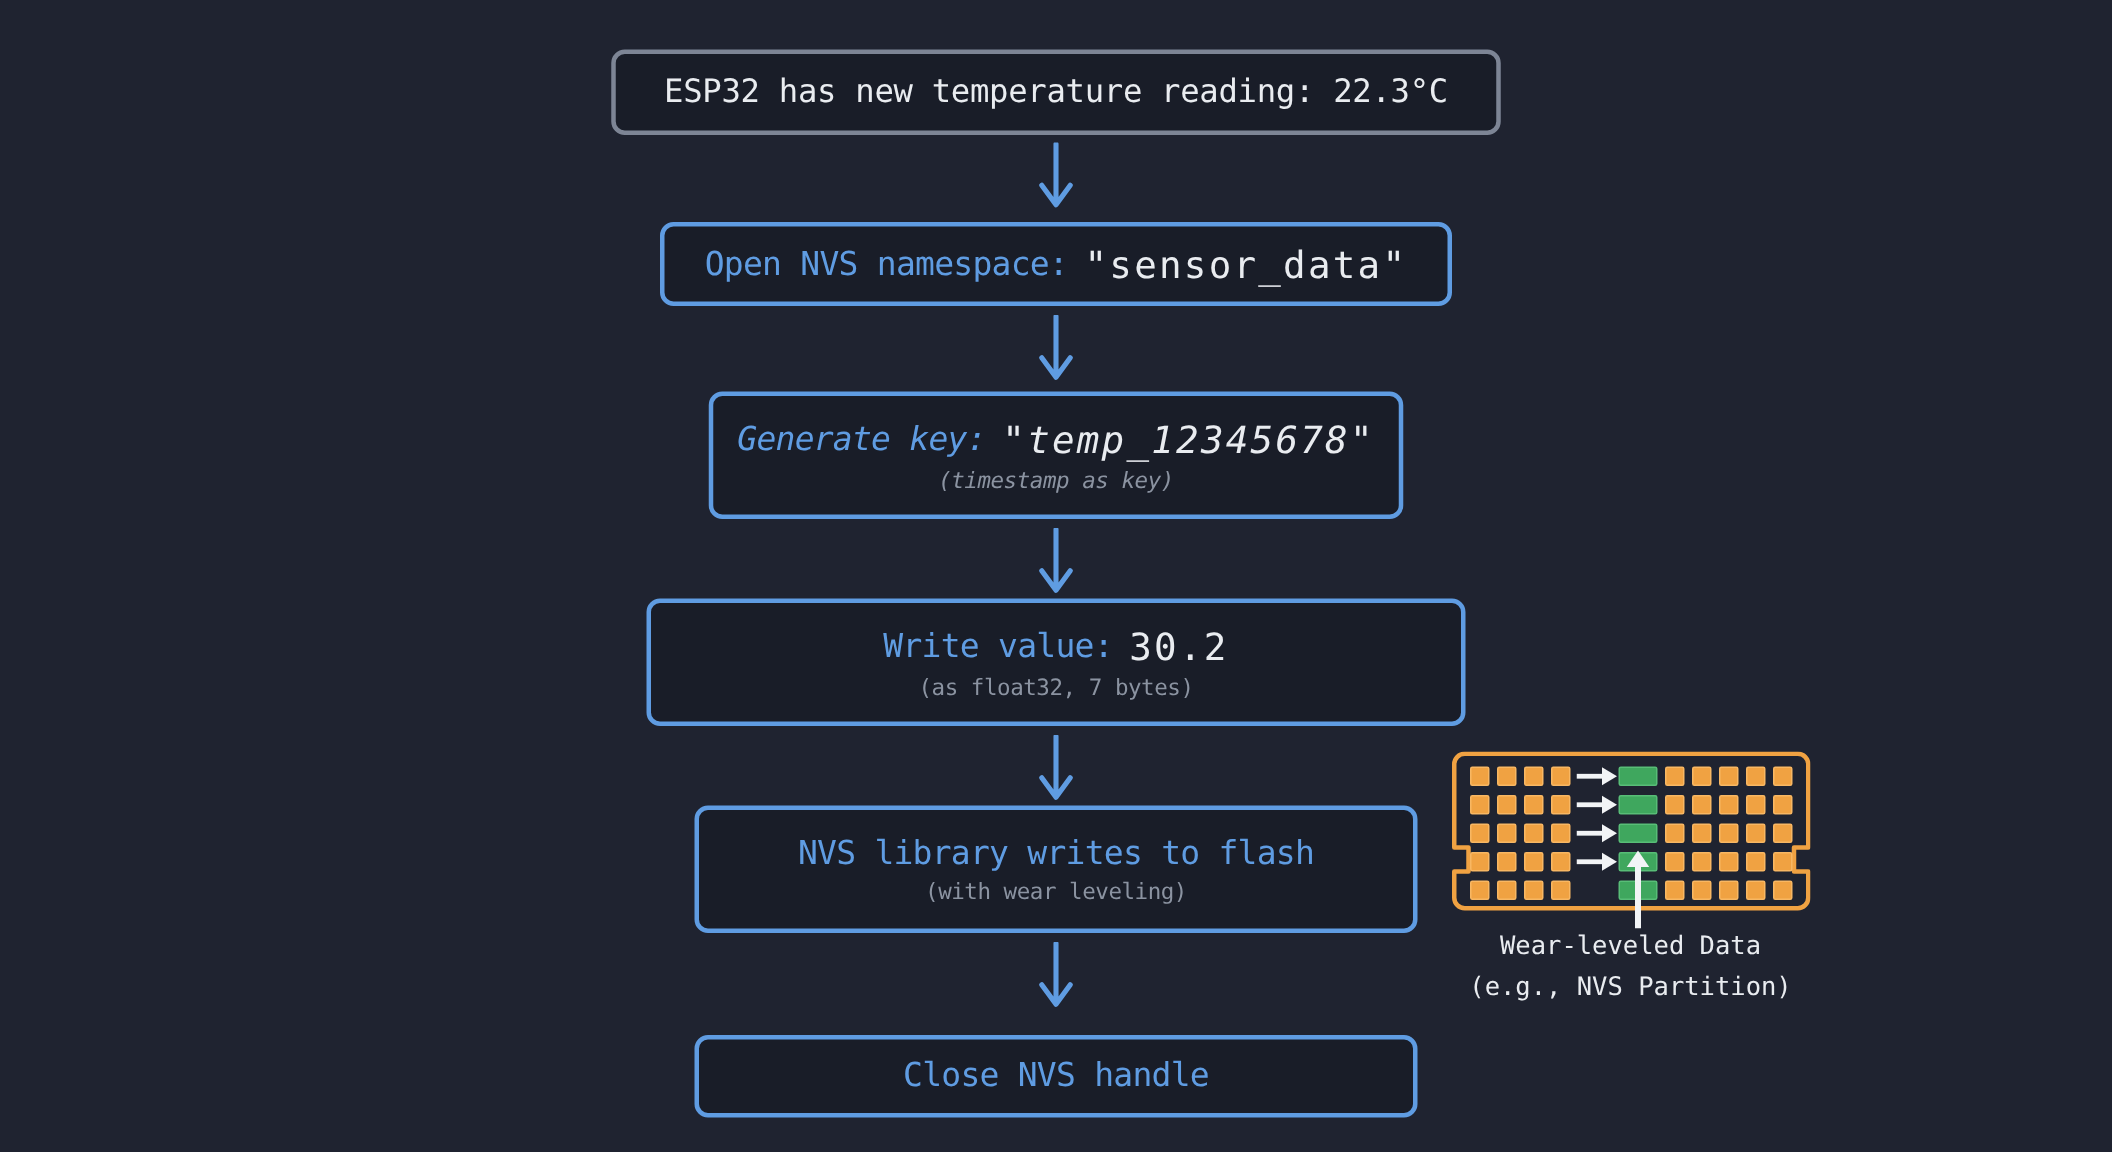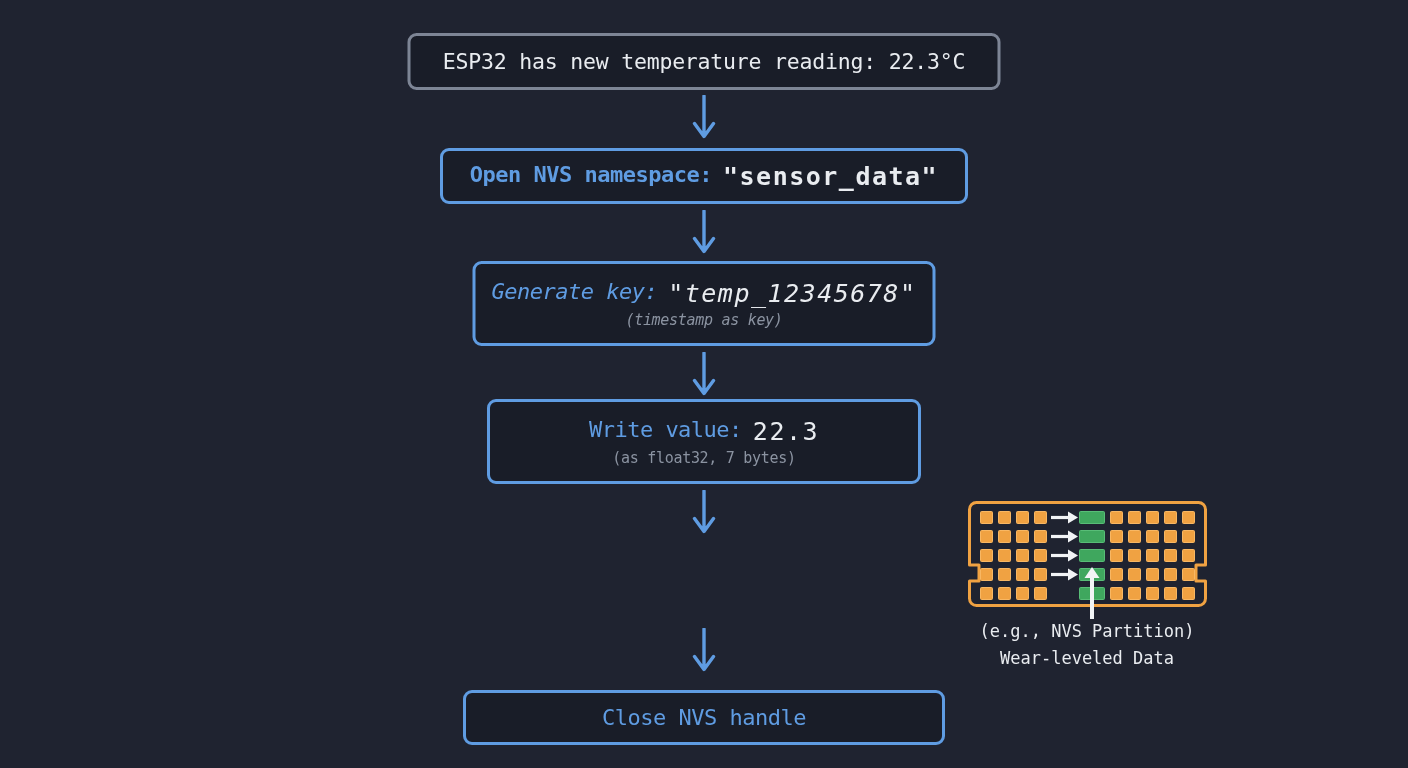--- a/index.html
+++ b/index.html
@@ -14,27 +14,27 @@
   
   .flow-box{
     position:absolute;left:50%;transform:translateX(-50%);
     box-sizing:border-box;background:var(--box-fill);
     border:3px solid var(--blue);border-radius:9px;
     display:flex;flex-direction:column;align-items:center;justify-content:center;
     gap:3px;
   }
   .flow-box.gray{border-color:var(--gray-border);}
   .box1{top:33px;width:593px;height:57px;}
-  .box2{top:148px;width:528px;height:56px;font-weight:bold;}
+  .box2{top:148px;width:528px;height:56px;}
   .box3{top:261px;width:463px;height:85px;font-style:italic;}
-  .box4{top:399px;width:434px;height:85px;}
+  .box4{top:399px;width:546px;height:85px;}
   .box5{top:537px;width:482px;height:85px;}
   .box6{top:677px;width:482px;height:55px;margin-top:13px;}
 
-  .box-line{display:flex;align-items:flex-start;white-space:nowrap;}
+  .box-line{display:flex;align-items:center;white-space:nowrap;}
   .step-text{color:var(--white-text);font-size:21.5px;letter-spacing:-0.2px;}
   .step-label{color:var(--blue);font-size:22px;letter-spacing:-0.5px;}
   .step-value{color:var(--white-text);font-size:25px;letter-spacing:1.5px;margin-left:11px;}
   .step-note{color:var(--muted);font-size:15px;letter-spacing:-0.3px;}
 
   .flow-arrow{position:absolute;left:50%;transform:translateX(-50%);width:26px;height:46px;}
   .flow-arrow svg{display:block;}
   .flow-arrow path{stroke:var(--blue);stroke-width:3.4;fill:none;stroke-linecap:round;stroke-linejoin:round;}
   .a1{top:95px;} .a2{top:210px;} .a3{top:352px;} .a4{top:490px;} .a5{top:628px;}
 
@@ -98,31 +98,37 @@
 
   <div class="flow-arrow a3">
     <svg width="26" height="46" viewBox="0 0 26 46">
         <path d="M13 1 V40 M3.5 28.5 L13 41.5 L22.5 28.5"></path>
       </svg>
   </div>
 
   <div class="flow-box box4">
     <div class="box-line">
       <span class="step-label">Write value:</span>
-      <span class="step-value">22.3</span>
+      <span class="step-value">30.2</span>
     </div>
     <div class="step-note">(as float32, 7 bytes)</div>
   </div>
 
   <div class="flow-arrow a4">
     <svg width="26" height="46" viewBox="0 0 26 46">
         <path d="M13 1 V40 M3.5 28.5 L13 41.5 L22.5 28.5"></path>
       </svg>
   </div>
 
+  <div class="flow-box box5">
+    <div class="box-line">
+      <span class="step-label">NVS library writes to flash</span>
+    </div>
+    <div class="step-note">(with wear leveling)</div>
+  </div>
 
   <div class="flow-arrow a5">
     <svg width="26" height="46" viewBox="0 0 26 46">
         <path d="M13 1 V40 M3.5 28.5 L13 41.5 L22.5 28.5"></path>
       </svg>
   </div>
 
   <div class="flow-box box6">
     <div class="box-line">
       <span class="step-label">Close NVS handle</span>
@@ -222,18 +228,18 @@
             <div class="cell orange"></div>
           </div>
         </div>
       <svg class="up-arrow" width="16" height="52" viewBox="0 0 16 52">
         <polygon points="8,0 0.5,11 15.5,11" fill="#f2f4f6"></polygon>
         <rect x="6" y="9" width="4" height="43" fill="#f2f4f6"></rect>
       </svg>
     </div>
 
     <div class="flash-caption">
+      <div>Wear-leveled Data</div>
       <div>(e.g., NVS Partition)</div>
-      <div>Wear-leveled Data</div>
     </div>
   </div>
 
 </div>
 
 </body></html>

